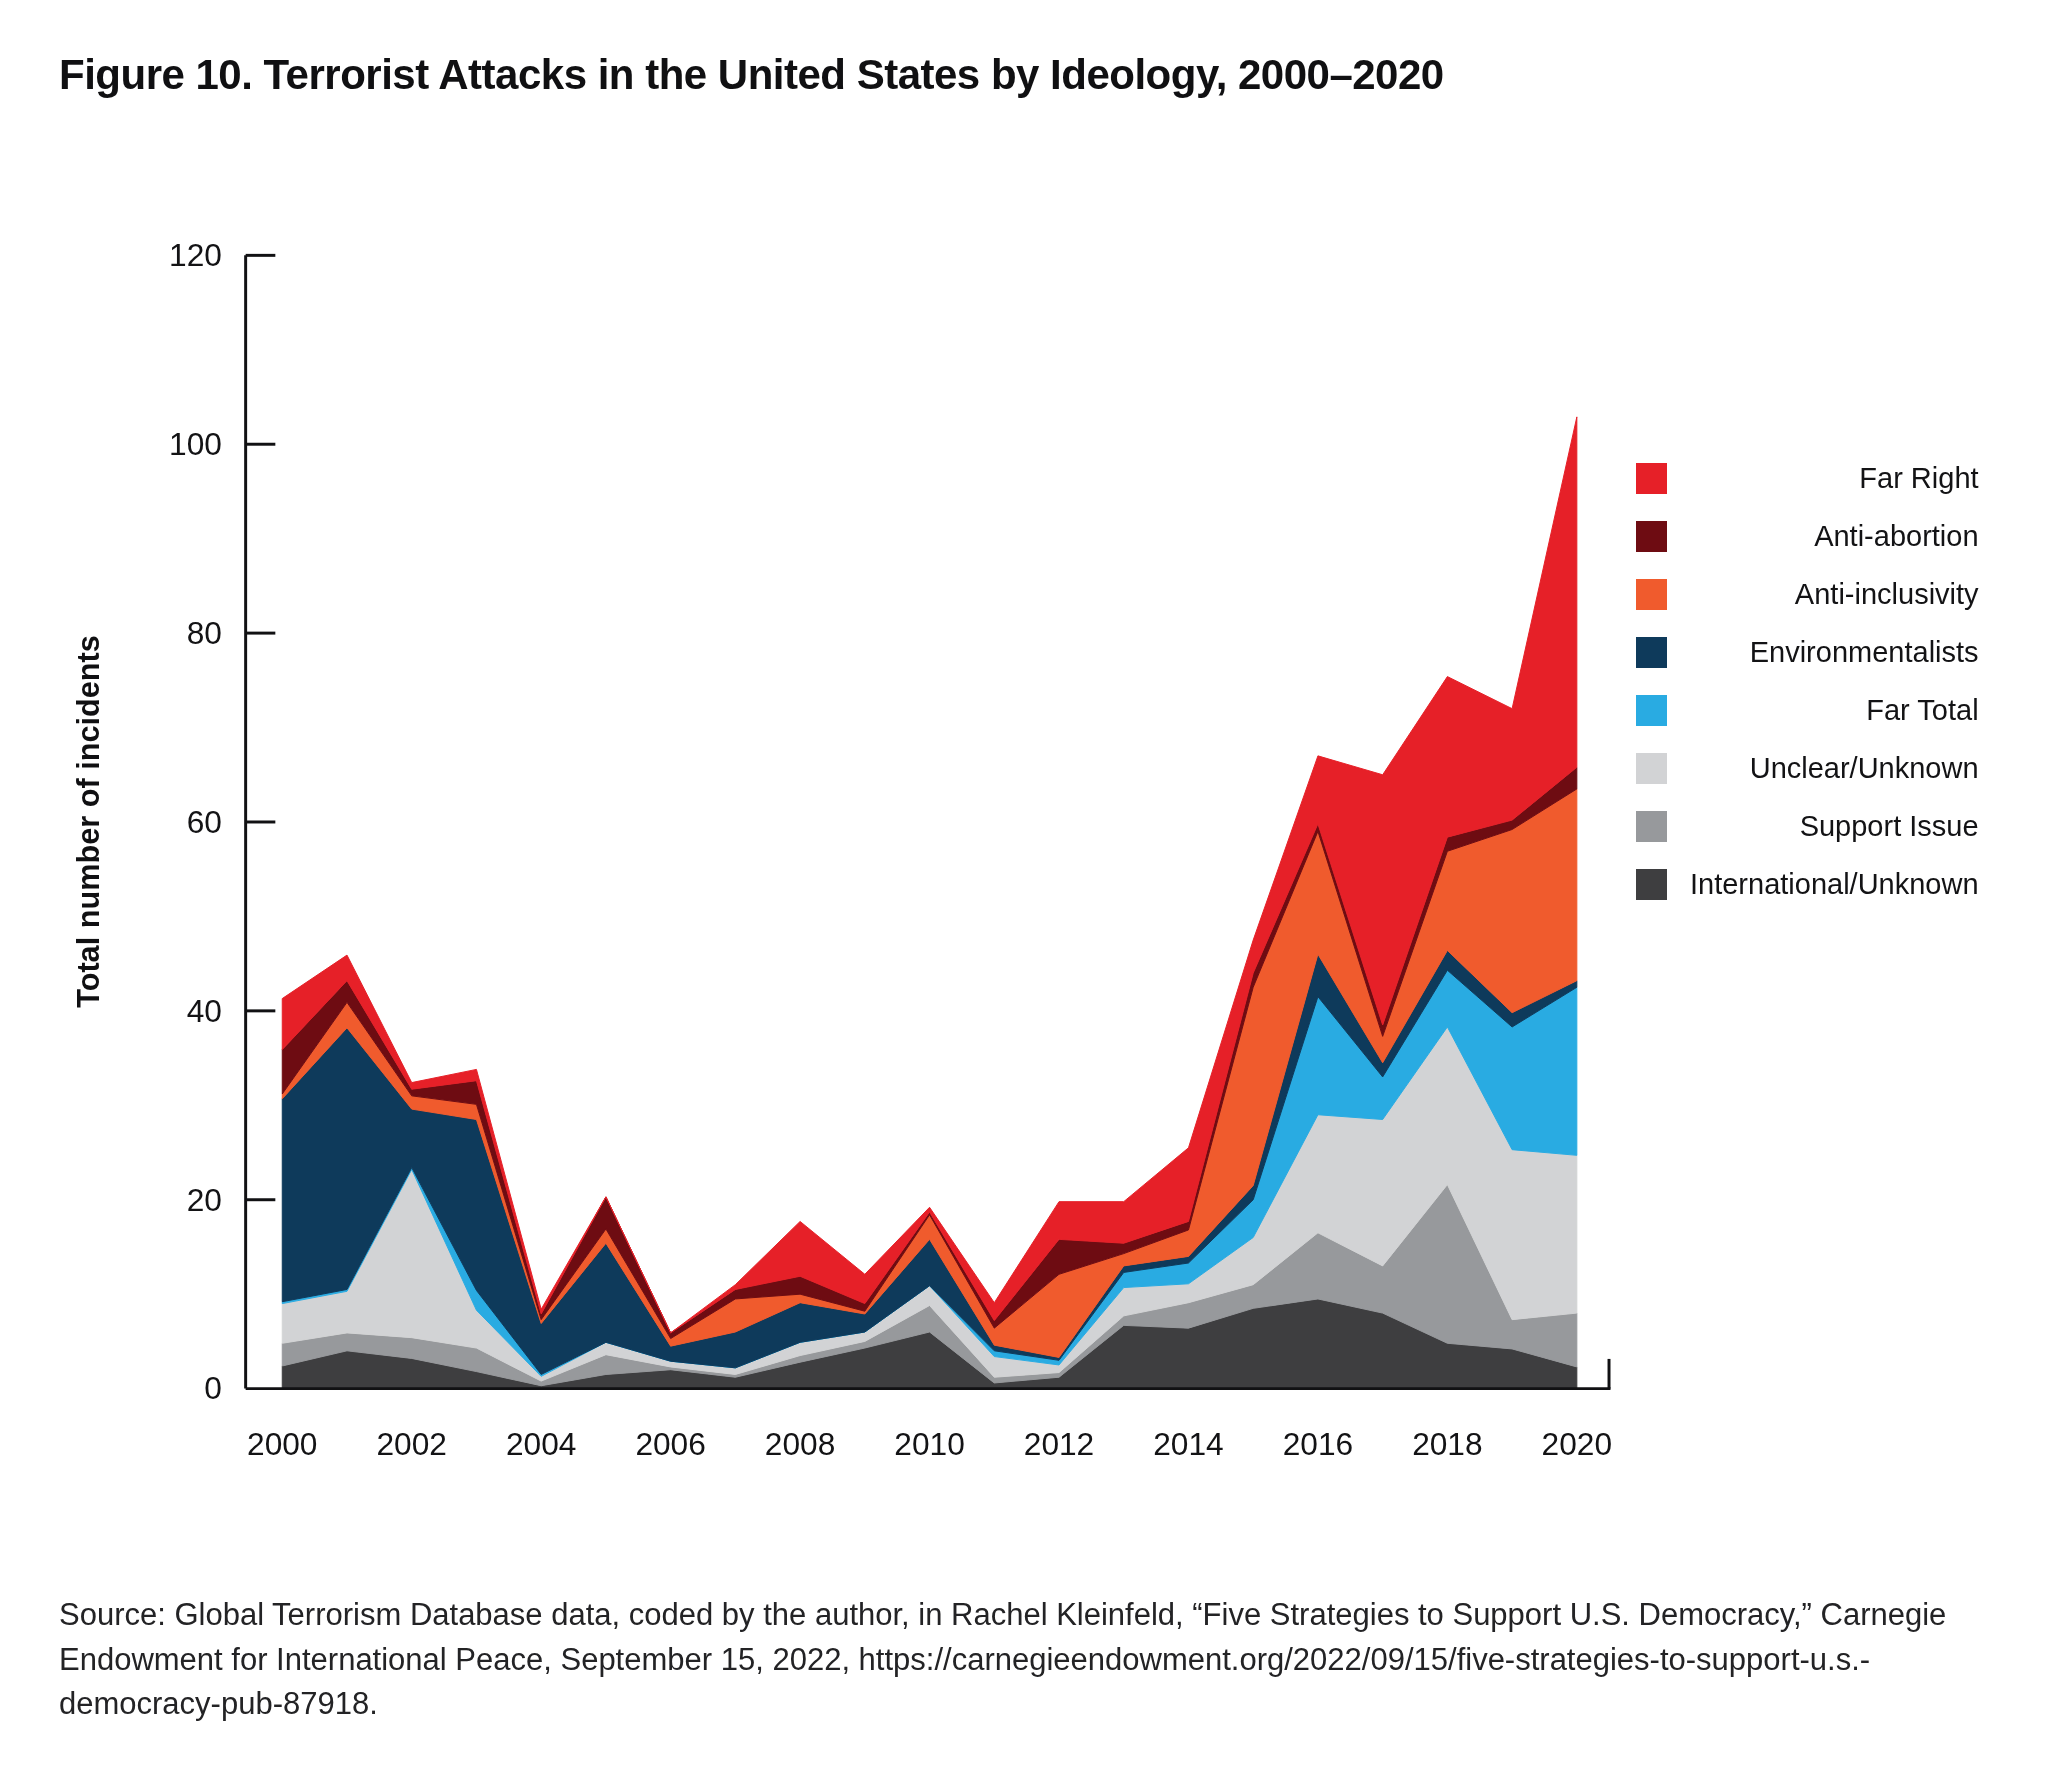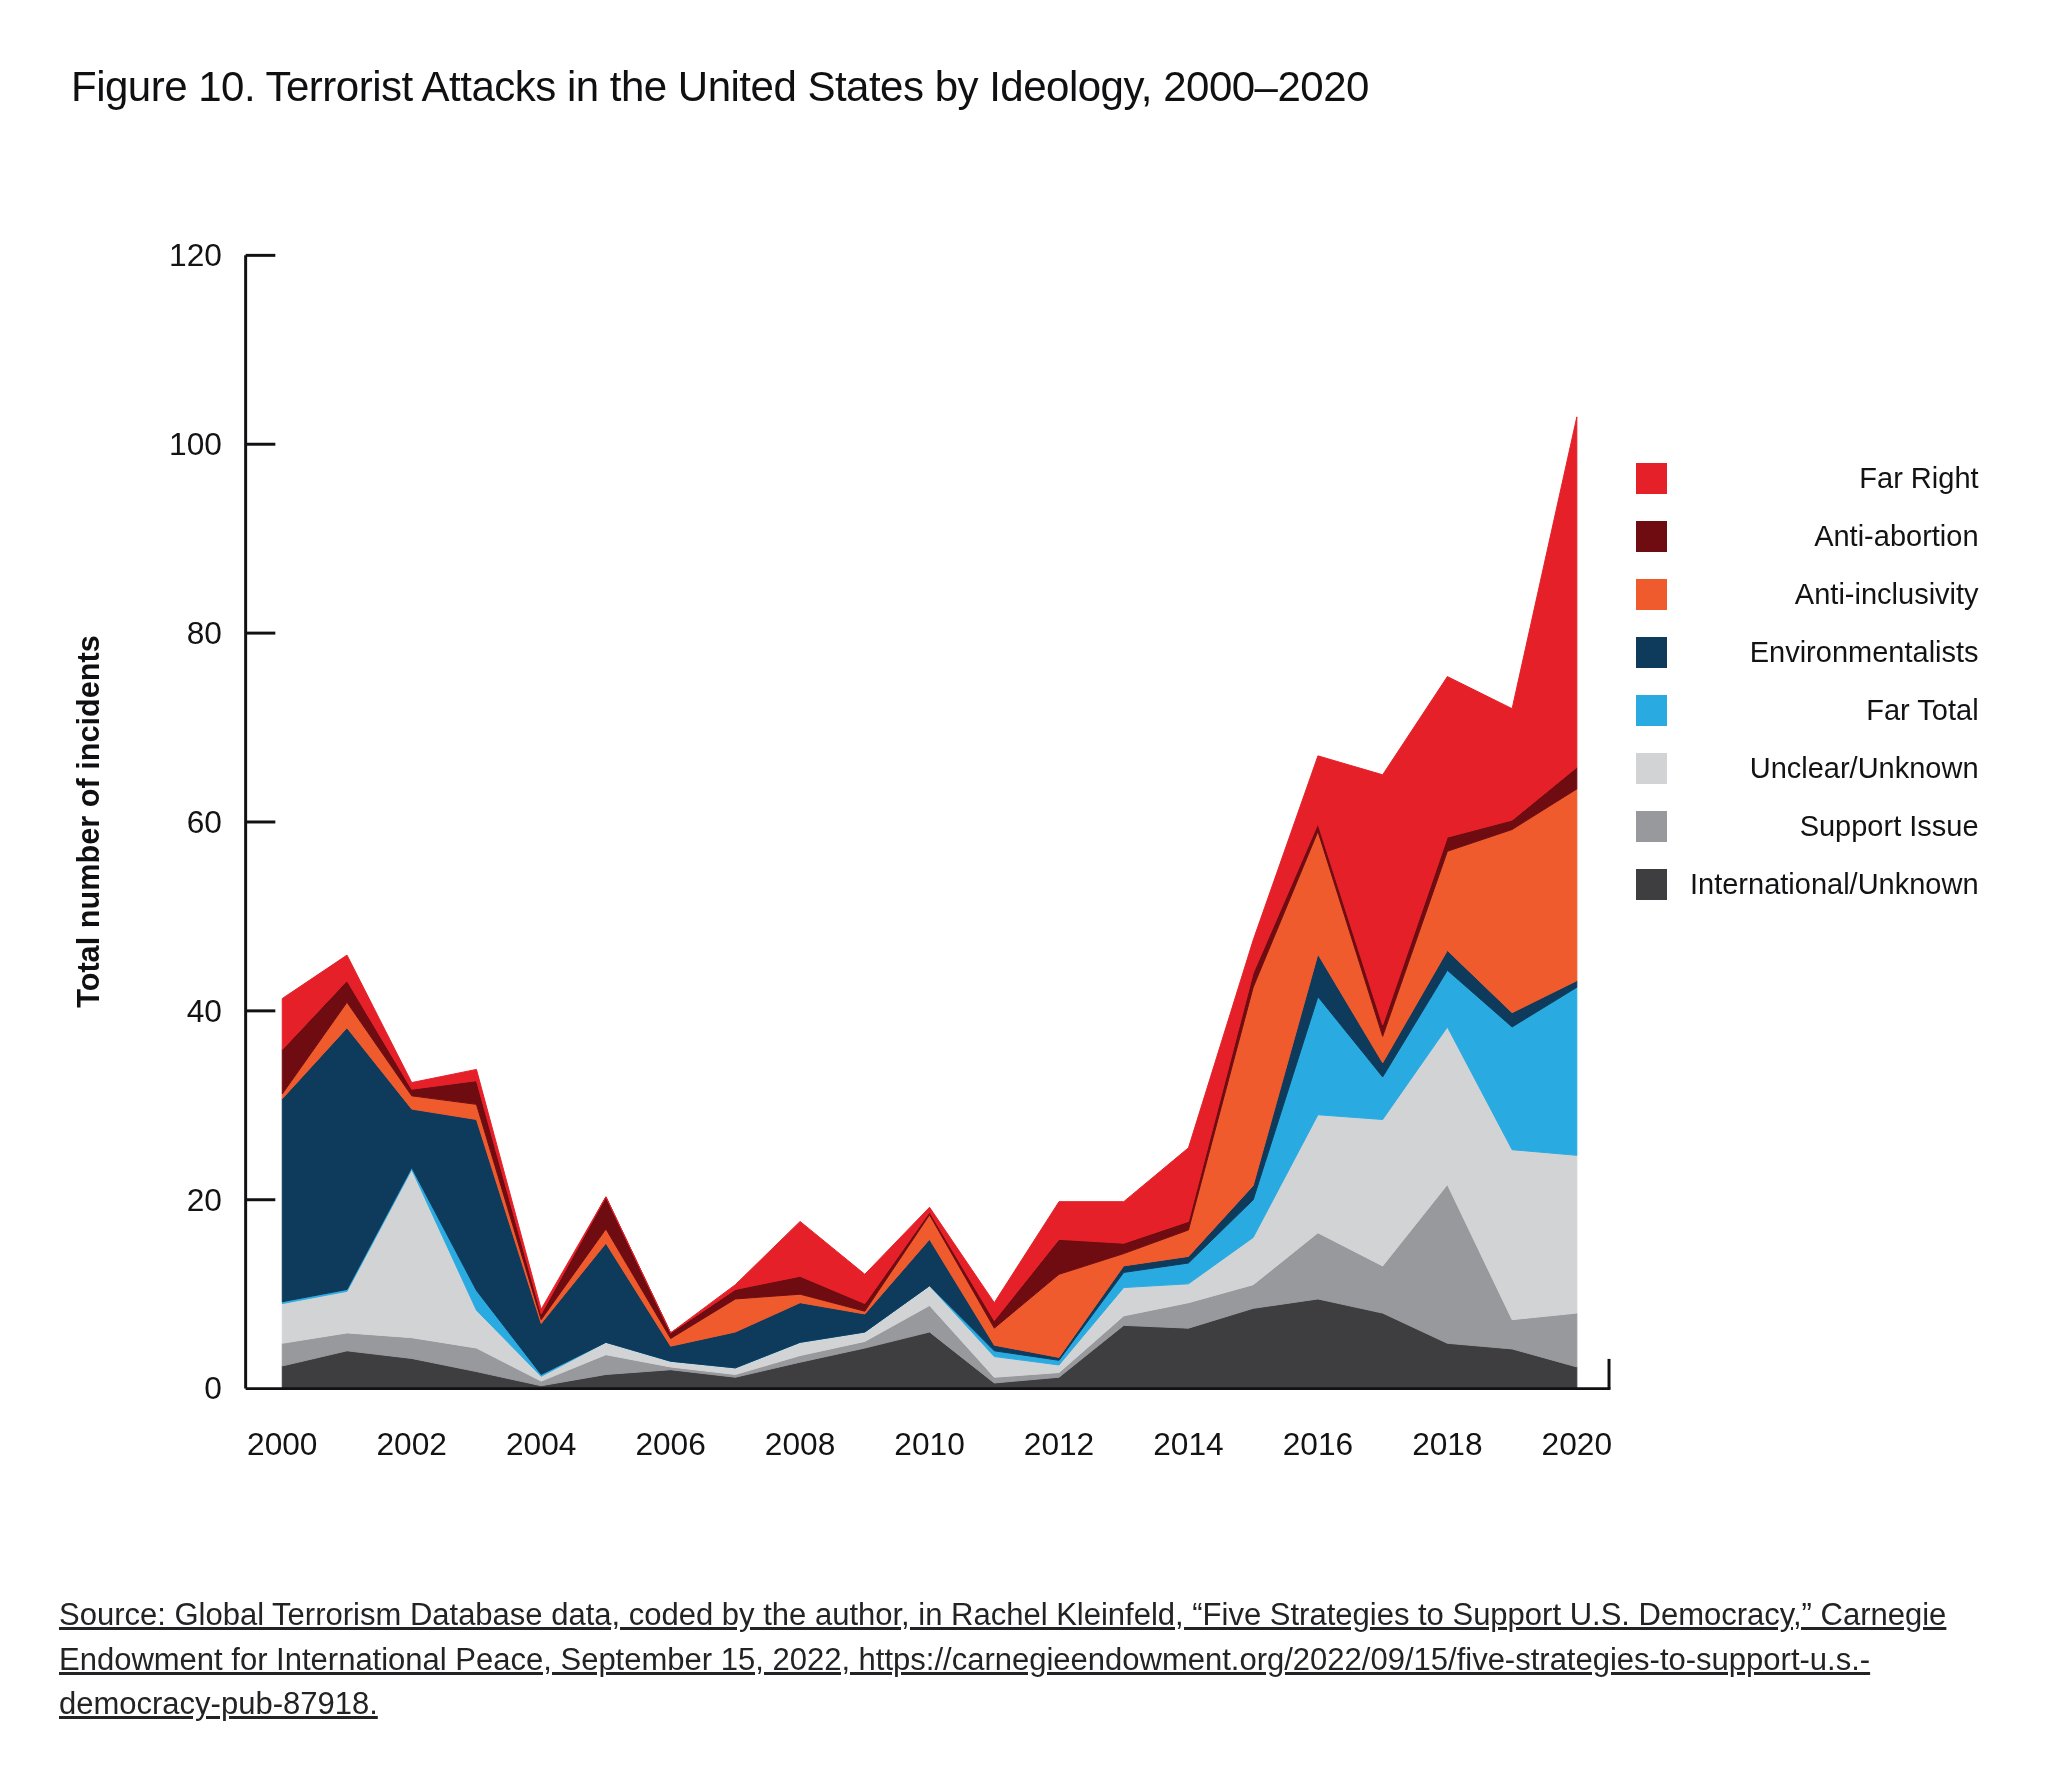--- a/index.html
+++ b/index.html
@@ -1,26 +1,26 @@
 <!DOCTYPE html>
 <html><head>
 <meta charset="utf-8">
 <style>
   html,body{margin:0;padding:0;background:#ffffff;}
   .page{position:relative;width:2063px;height:1784px;background:#ffffff;overflow:hidden;
         font-family:"Liberation Sans",sans-serif;color:#1d1d1f;}
-  .figure-title{position:absolute;left:59px;top:51px;margin:12px;width:1584px;
-        font-size:42px;font-weight:400;letter-spacing:-0.5px;color:#101012;}
+  .figure-title{position:absolute;left:59px;top:51px;margin:0;width:1584px;
+        font-size:42px;font-weight:700;letter-spacing:-0.5px;color:#101012;}
   .chart-svg{position:absolute;left:0;top:0;}
   .legend{position:absolute;left:1636px;top:459px;}
   .legend-item{display:flex;align-items:center;height:38px;margin-bottom:20px;justify-content:space-between;}
   .legend-swatch{width:31px;height:31px;flex:0 0 31px;}
   .legend-label{margin-left:23px;font-size:29px;color:#131315;white-space:nowrap;}
   .source-note{position:absolute;left:59px;top:1562px;width:1936px;
-        font-size:31px;line-height:1.44;color:#232325;text-decoration:underline;}
+        font-size:31px;line-height:1.44;color:#232325;}
 </style>
 </head>
 <body>
 
 <div class="page">
 
   <h1 class="figure-title">Figure 10. Terrorist Attacks in the United States by Ideology, 2000–2020</h1>
 
   <svg class="chart-svg" id="chart" width="2063" height="1544" viewBox="0 0 2084 1560">
       <path d="M285.0 1380.1 L350.4 1364.8 L415.8 1372.5 L481.2 1385.8 L546.6 1400.1 L612.0 1388.7 L677.4 1383.9 L742.8 1391.5 L808.2 1376.3 L873.6 1362.0 L939.0 1345.8 L1004.4 1397.3 L1069.8 1391.5 L1135.2 1339.1 L1200.6 1341.9 L1266.0 1321.9 L1331.4 1312.4 L1396.8 1326.7 L1462.2 1357.2 L1527.6 1362.9 L1593.0 1381.1 L1593.0 1403.0 L1527.6 1403.0 L1462.2 1403.0 L1396.8 1403.0 L1331.4 1403.0 L1266.0 1403.0 L1200.6 1403.0 L1135.2 1403.0 L1069.8 1403.0 L1004.4 1403.0 L939.0 1403.0 L873.6 1403.0 L808.2 1403.0 L742.8 1403.0 L677.4 1403.0 L612.0 1403.0 L546.6 1403.0 L481.2 1403.0 L415.8 1403.0 L350.4 1403.0 L285.0 1403.0 Z" fill="#3E3E40" stroke="#3E3E40" stroke-width="1"></path>

